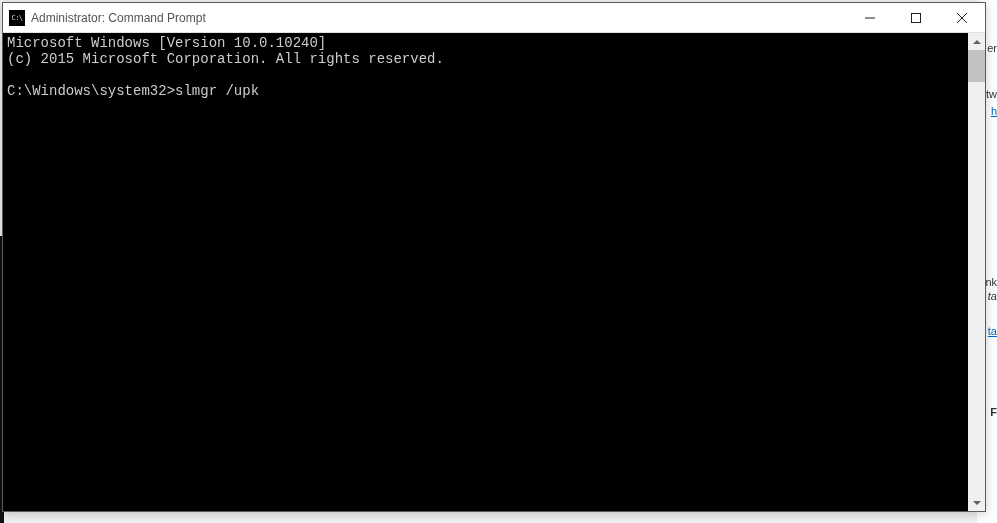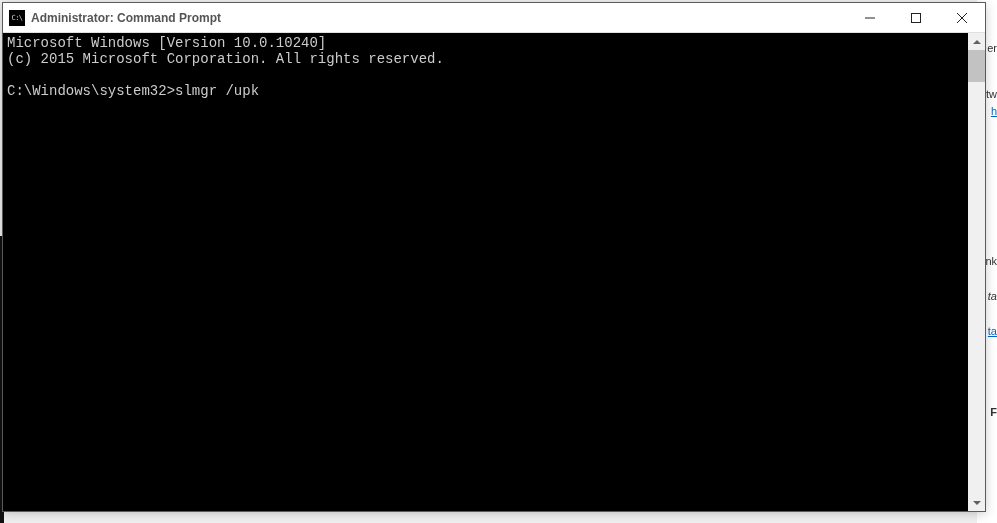--- a/index.html
+++ b/index.html
@@ -54,21 +54,20 @@
       justify-content: center;
       font-size: 7px;
       font-family: Consolas, monospace;
       color: #ccc;
       letter-spacing: -0.5px;
     }
     .titlebar-title {
       font-size: 12px;
       color: #555;
       flex: 1;
-      font-weight: bold;
     }
     .titlebar-controls {
       display: flex;
       height: 100%;
     }
     .titlebar-btn {
       width: 46px;
       height: 100%;
       display: flex;
       align-items: center;
@@ -134,21 +133,21 @@
       background: #111;
     }
   </style>
 </head>
 <body>
 
 <div class="bg-fragments">
   <div style="top:42px;right:0">er</div>
   <div style="top:88px;right:0">tw</div>
   <div style="top:105px;right:0" class="frag-link">h</div>
-  <div style="top:255px;right:0">nk</div>
+  <div style="top:276px;right:0">nk</div>
   <div style="top:290px;right:0;font-style:italic">ta</div>
   <div style="top:325px;right:0" class="frag-link">ta</div>
   <div style="top:406px;right:0;font-weight:bold">F</div>
   <div style="top:458px;right:12px">ab</div>
 </div>
 
 <div class="taskbar-hint"></div>
 
 <div class="window">
   <div class="titlebar">

